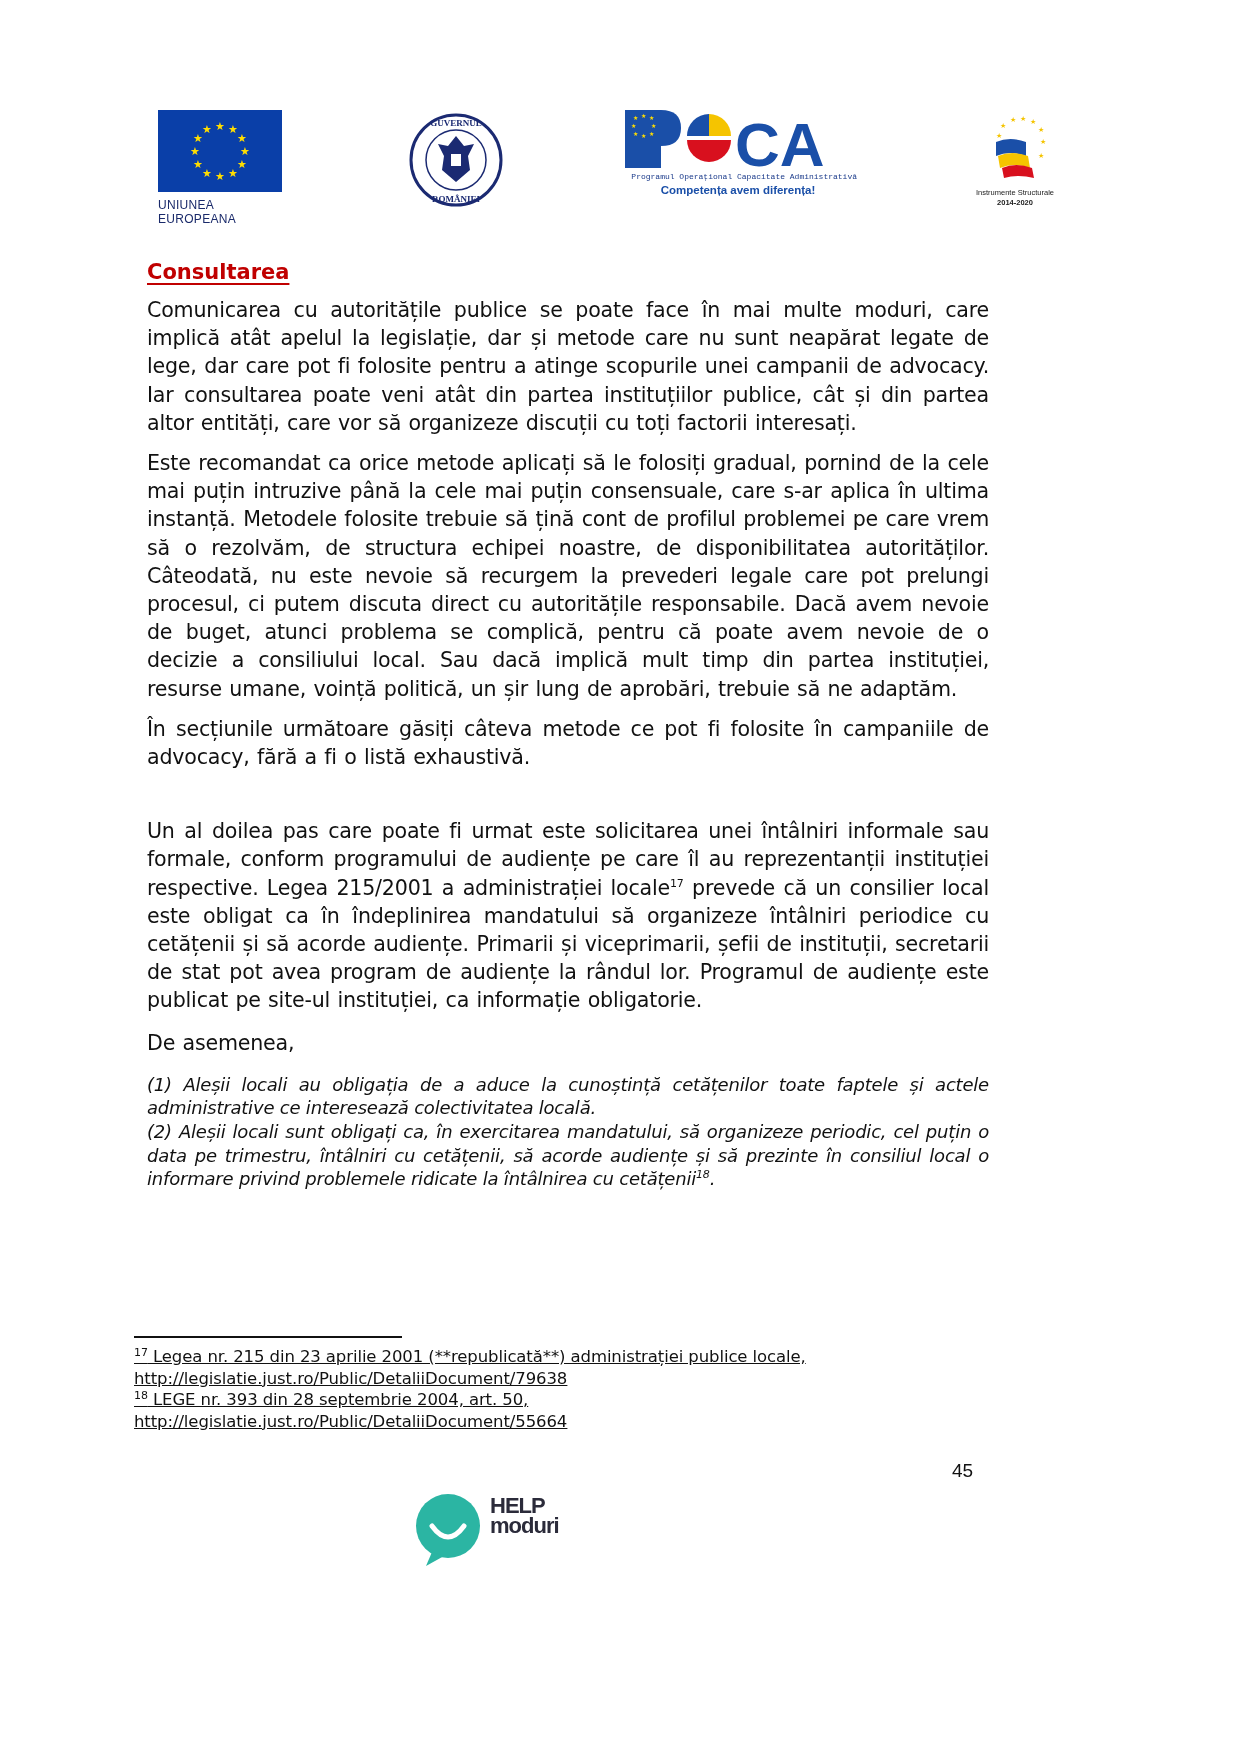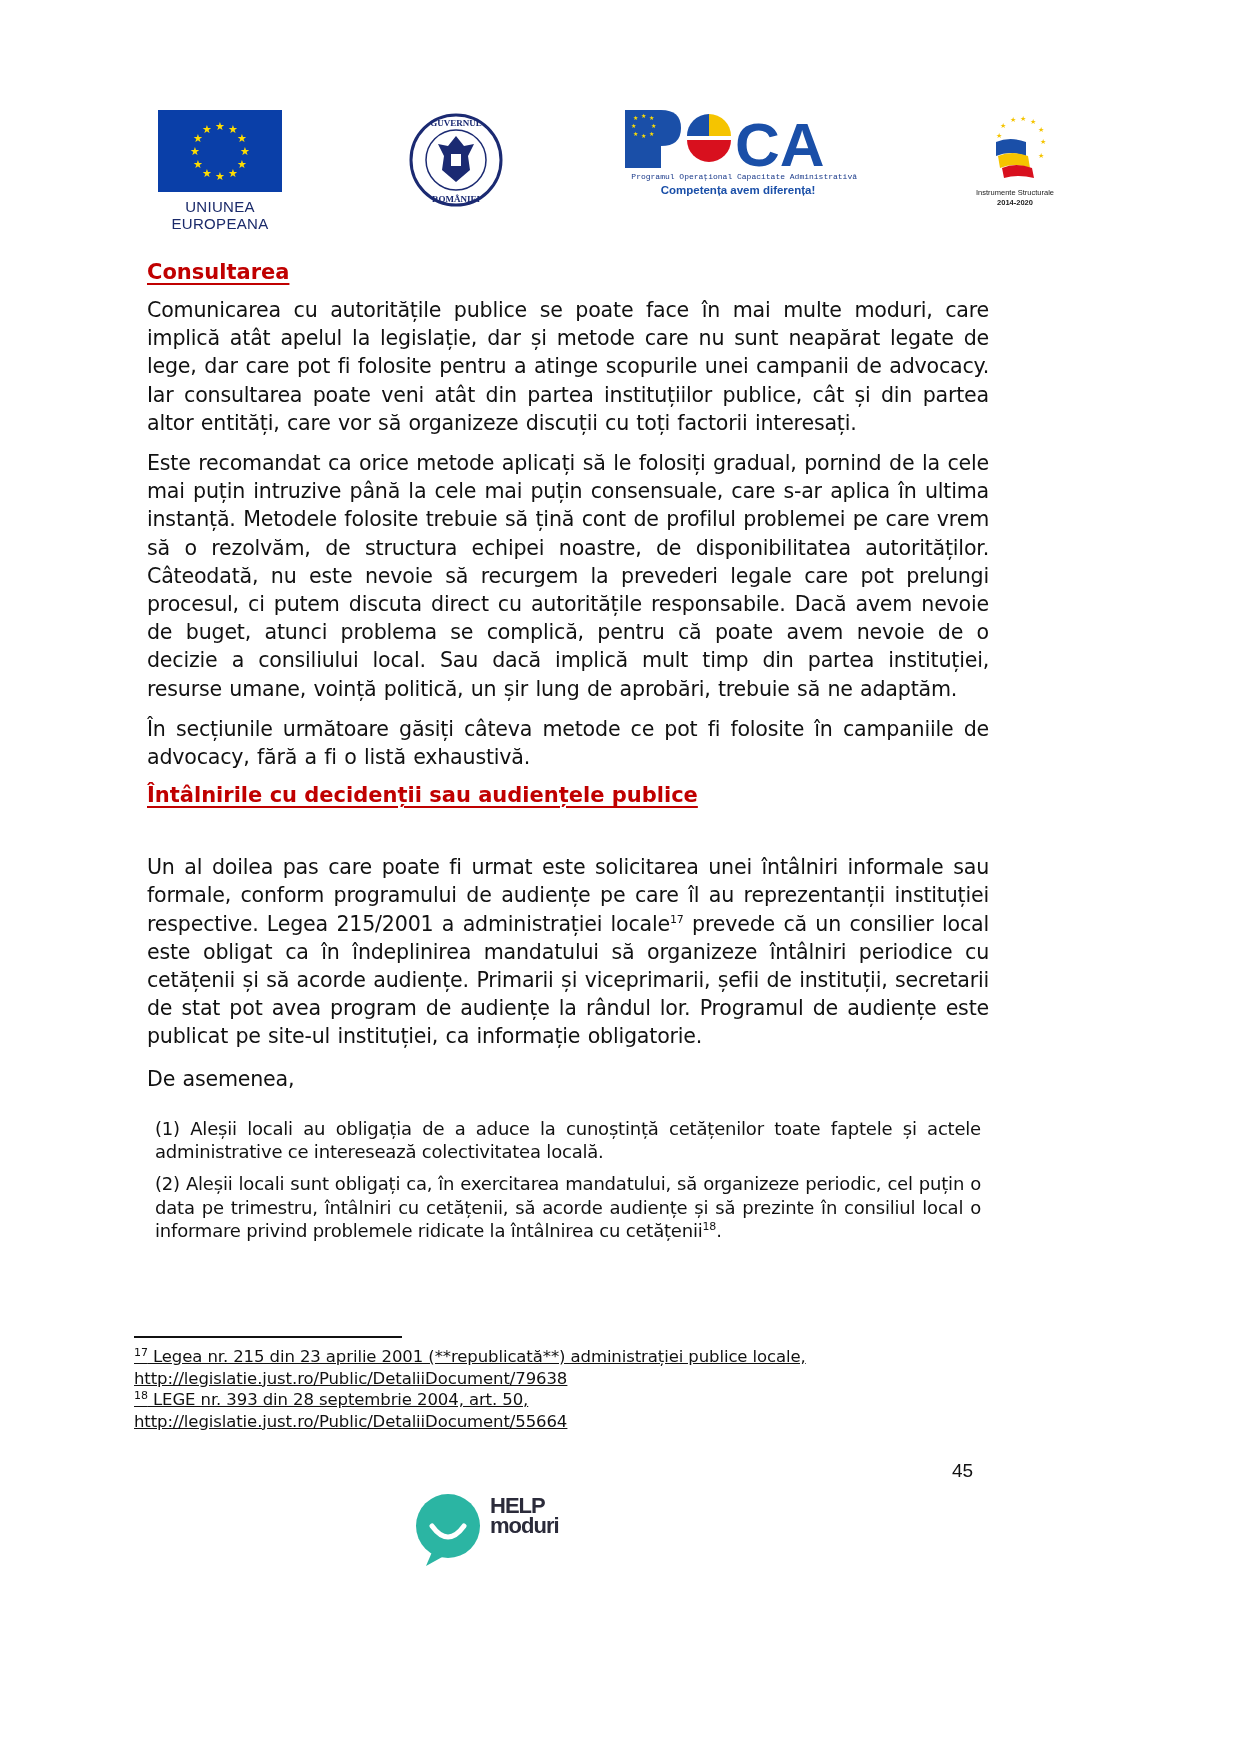--- a/index.html
+++ b/index.html
@@ -1,34 +1,34 @@
 <!DOCTYPE html>
 <html><head>
   <meta charset="utf-8">
   <style>
     html, body { margin: 0; padding: 0; background: #ffffff; }
     body { width: 1240px; height: 1754px; position: relative; overflow: hidden; font-family: "DejaVu Sans", sans-serif; color: #111; }
     .logos { position: absolute; top: 100px; left: 140px; width: 960px; height: 120px; }
     .logo { position: absolute; }
     .eu { left: 18px; top: 10px; width: 124px; height: 86px; }
     .eu-flag { width: 124px; height: 82px; background: #0a3fa8; position: relative; }
-    .eu-label { position: absolute; left: 0; top: 88px; width: 124px; font-size: 15px; color: #1a2a6a; text-align: center; letter-spacing: 0.3px; font-family: "Liberation Sans", sans-serif; }
+    .eu-label { position: absolute; left: 0; top: 88px; width: 124px; font-size: 12px; color: #1a2a6a; text-align: left; letter-spacing: 0.3px; font-family: "Liberation Sans", sans-serif; }
     .gov { left: 268px; top: 12px; width: 96px; height: 96px; }
     .poca { left: 483px; top: 6px; width: 230px; height: 100px; }
     .poca-sub1 { position: absolute; left: 4px; top: 66px; width: 230px; font-size: 8px; color: #1a3a8a; text-align: right; font-family: Liberation Mono, monospace; }
     .poca-sub2 { position: absolute; left: 0; top: 78px; width: 230px; font-size: 11.5px; font-weight: bold; color: #1a4fa8; text-align: center; font-family: "Liberation Sans", sans-serif; }
     .instr { left: 820px; top: 12px; width: 110px; height: 100px; }
     .instr-label { position: absolute; left: 0; top: 76px; width: 110px; font-size: 7.5px; color: #222; text-align: center; line-height: 10px; font-family: "Liberation Sans", sans-serif; }
 
     .content { position: absolute; left: 147px; top: 254px; width: 842px; }
     .heading { color: #c00000; font-weight: bold; text-decoration: underline; text-decoration-thickness: 2px; text-underline-offset: 4px; font-size: 21px; margin: 0; line-height: 36px; }
     p.body { margin: 0; font-size: 20.6px; line-height: 28.2px; text-align: justify; text-align-last: left; letter-spacing: -0.2px; word-spacing: 1px; }
     .gap-s { height: 12px; }
     .gap-m { height: 40px; }
-    .quote { margin: 8px; font-size: 18px; line-height: 23.6px; text-align: justify; letter-spacing: -0.2px; }
+    .quote { margin: 0; font-style: italic; font-size: 18px; line-height: 23.6px; text-align: justify; letter-spacing: -0.2px; }
     sup { font-size: 11px; line-height: 0; vertical-align: super; }
 
     .fn-rule { position: absolute; left: 134px; top: 1336px; width: 268px; height: 2px; background: #111; }
     .footnotes { position: absolute; left: 134px; top: 1346px; width: 842px; font-size: 16.5px; line-height: 21.5px; letter-spacing: -0.1px; text-decoration: underline; }
     .fn-link { color: #111; text-decoration: underline; }
     .fn-num { font-size: 11px; vertical-align: super; line-height: 0; }
 
     .pagenum { position: absolute; left: 952px; top: 1460px; font-size: 19px; font-family: "Liberation Sans", sans-serif; }
     .help { position: absolute; left: 412px; top: 1490px; width: 160px; height: 80px; }
     .help-text { position: absolute; left: 78px; top: 6px; font-family: "Liberation Sans", sans-serif; font-weight: bold; color: #2b2b3a; font-size: 22px; line-height: 20px; letter-spacing: -1px; }
@@ -120,21 +120,20 @@
 
 <div class="content">
   <h2 class="heading">Consultarea</h2>
   <div style="height:6px"></div>
   <p class="body">Comunicarea cu autoritățile publice se poate face în mai multe moduri, care implică atât apelul la legislație, dar și metode care nu sunt neapărat legate de lege, dar care pot fi folosite pentru a atinge scopurile unei campanii de advocacy. Iar consultarea poate veni atât din partea instituțiilor publice, cât și din partea altor entități, care vor să organizeze discuții cu toți factorii interesați.</p>
   <div class="gap-s"></div>
   <p class="body">Este recomandat ca orice metode aplicați să le folosiți gradual, pornind de la cele mai puțin intruzive până la cele mai puțin consensuale, care s-ar aplica în ultima instanță. Metodele folosite trebuie să țină cont de profilul problemei pe care vrem să o rezolvăm, de structura echipei noastre, de disponibilitatea autorităților. Câteodată, nu este nevoie să recurgem la prevederi legale care pot prelungi procesul, ci putem discuta direct cu autoritățile responsabile. Dacă avem nevoie de buget, atunci problema se complică, pentru că poate avem nevoie de o decizie a consiliului local. Sau dacă implică mult timp din partea instituției, resurse umane, voință politică, un șir lung de aprobări, trebuie să ne adaptăm.</p>
   <div class="gap-s"></div>
   <p class="body">În secțiunile următoare găsiți câteva metode ce pot fi folosite în campaniile de advocacy, fără a fi o listă exhaustivă.</p>
   <div style="height:6px"></div>
-  <h2 class="heading">Întâlnirile cu decidenții sau audiențele publice</h2>
   <div class="gap-m"></div>
   <p class="body">
     <span>Un al doilea pas care poate fi urmat este solicitarea unei întâlniri informale sau formale, conform programului de audiențe pe care îl au reprezentanții instituției respective. Legea 215/2001 a administrației locale</span><sup>17</sup><span> prevede că un consilier local este obligat ca în îndeplinirea mandatului să organizeze întâlniri periodice cu cetățenii și să acorde audiențe. Primarii și viceprimarii, șefii de instituții, secretarii de stat pot avea program de audiențe la rândul lor. Programul de audiențe este publicat pe site-ul instituției, ca informație obligatorie.</span>
   </p>
   <div style="height:14px"></div>
   <p class="body">De asemenea,</p>
   <div style="height:16px"></div>
   <p class="quote">(1) Aleșii locali au obligația de a aduce la cunoștință cetățenilor toate faptele și actele administrative ce interesează colectivitatea locală.</p>
   <p class="quote">
     <span>(2) Aleșii locali sunt obligați ca, în exercitarea mandatului, să organizeze periodic, cel puțin o data pe trimestru, întâlniri cu cetățenii, să acorde audiențe și să prezinte în consiliul local o informare privind problemele ridicate la întâlnirea cu cetățenii</span><sup>18</sup><span>.</span>

